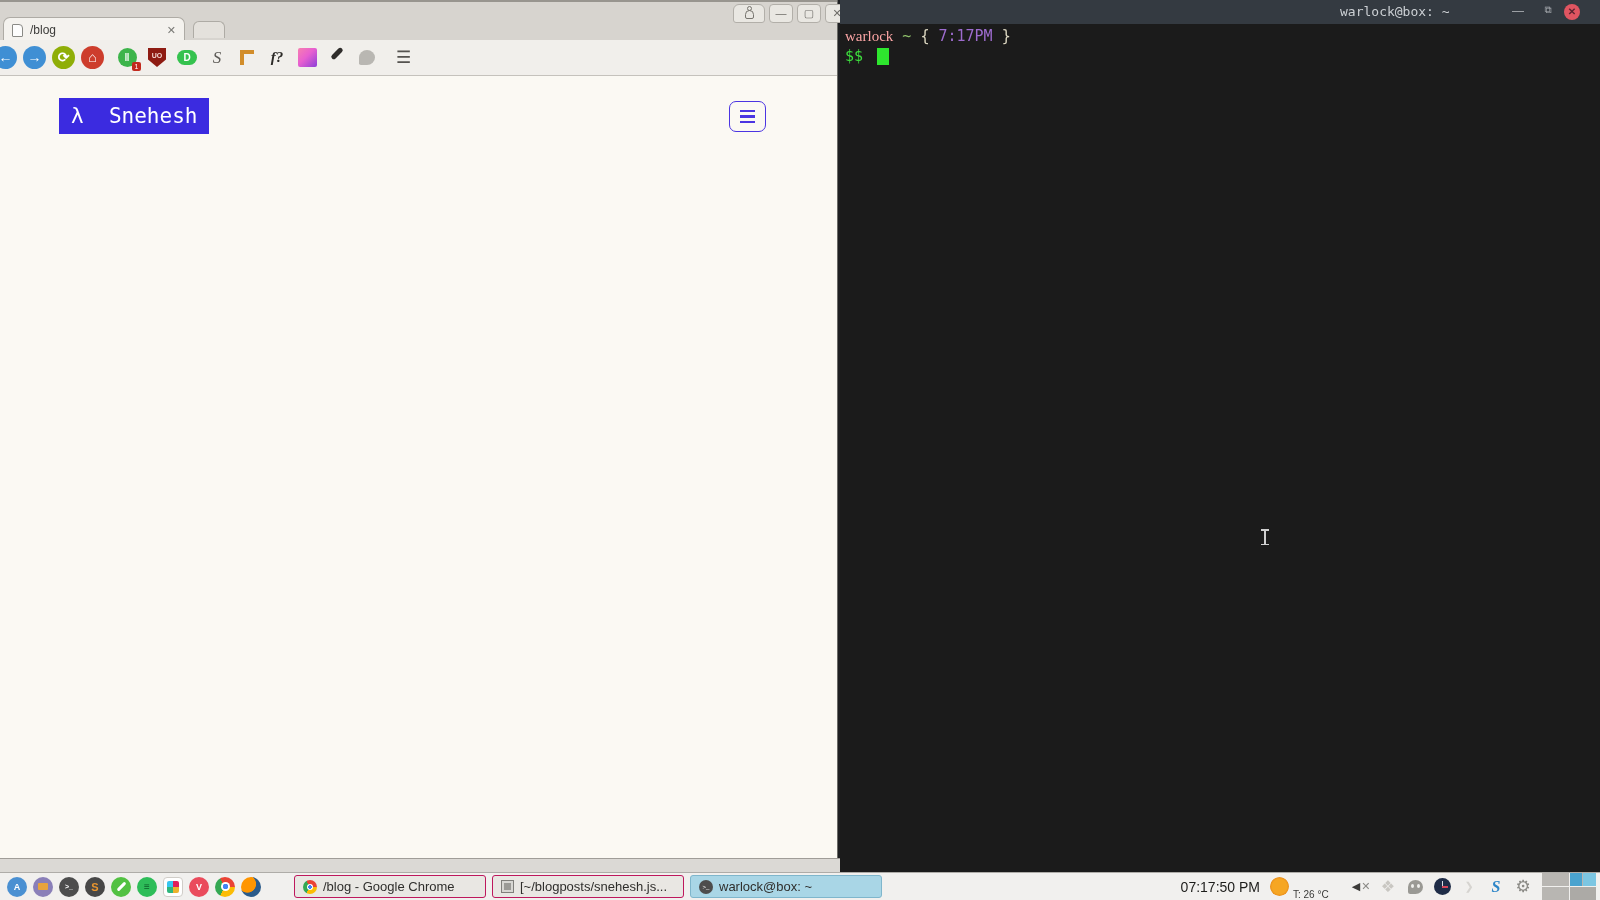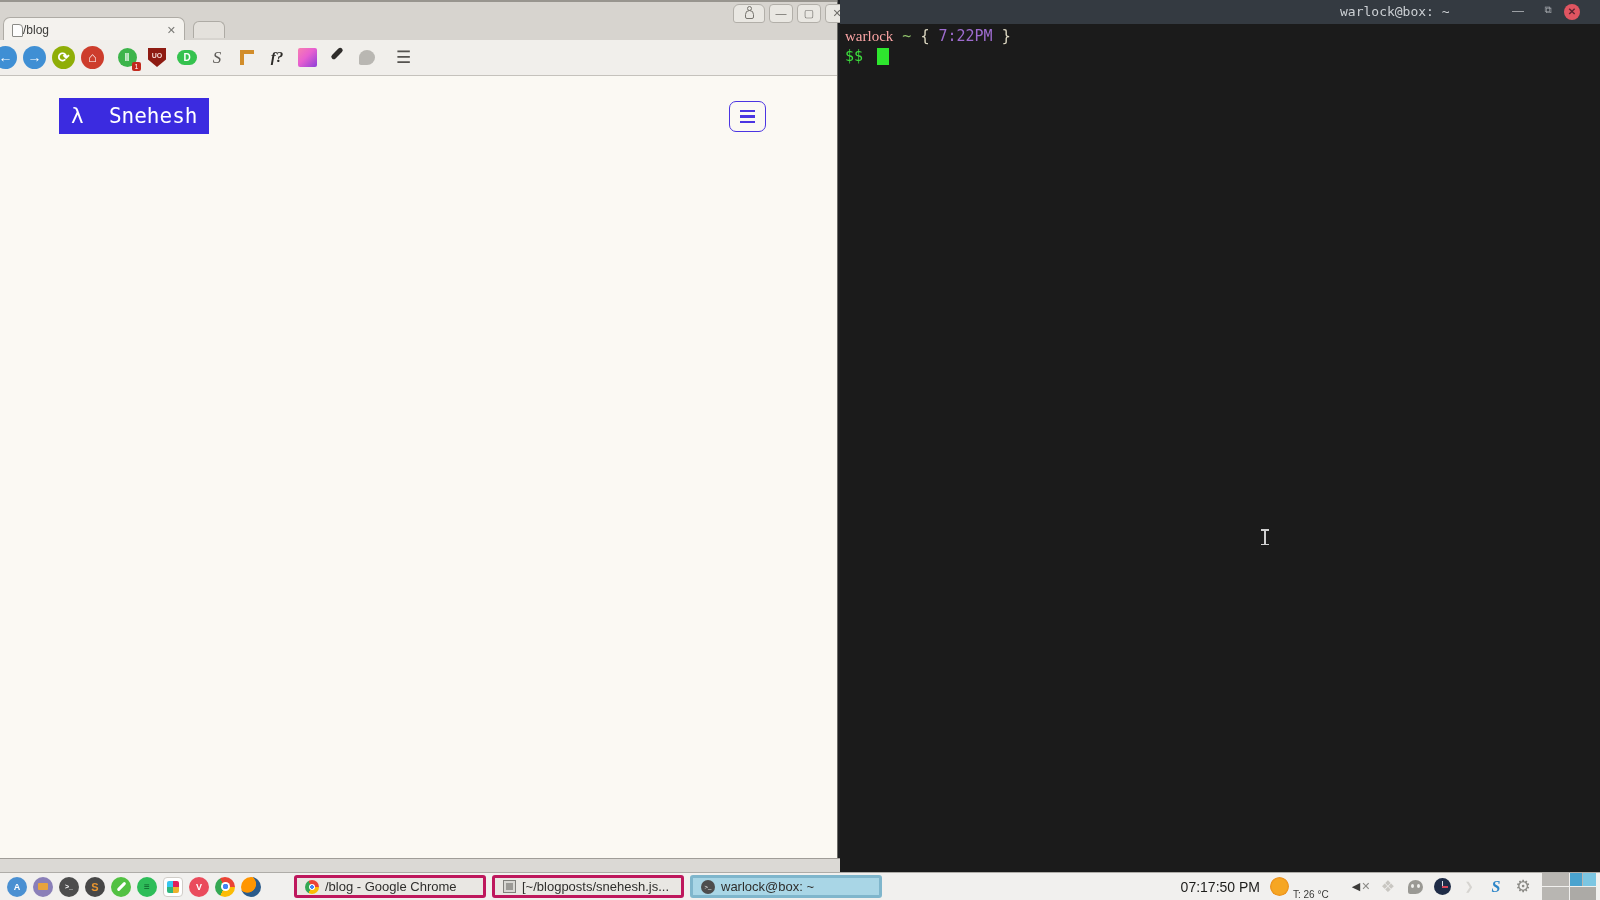--- a/index.html
+++ b/index.html
@@ -7,21 +7,21 @@
               font-family:"Liberation Sans", sans-serif; }
   #desktop { position:relative; width:1600px; height:900px; }
 
   
   #chrome { position:absolute; left:0; top:0; width:838px; height:858px;
             background:#fbf9f3; border-right:1px solid #6b6b67; }
   #tabstrip { position:absolute; left:0; top:0; width:100%; height:40px;
               background:#d7d4cf; border-top:2px solid #98958f; }
   #tab { position:absolute; left:3px; top:15px; width:182px; height:25px;
          background:#f4f2ee; border:1px solid #aeaba5; border-bottom:none;
-         border-radius:7px 7px 0 0; display:flex; align-items:center; padding:0 8px; }
+         border-radius:7px 7px 0 0; display:flex; align-items:center; padding:0 8px; gap:7px; }
   .favicon { width:11px; height:13px; background:#fdfdfd; border:1px solid #8a8a86;
              border-radius:1px 4px 1px 1px; flex:0 0 auto; }
   #tab .title { font-size:12px; color:#3c3c3a; flex:1; }
   #tab .close { font-size:11px; color:#7a7a76; cursor:default; }
   #newtab { position:absolute; left:193px; top:19px; width:32px; height:17px;
             background:#e4e1dc; border:1px solid #aeaba5; border-bottom:none;
             border-radius:6px 6px 0 0; }
   #winctl { position:absolute; right:0; top:2px; display:flex; gap:4px; }
   .wbtn { width:24px; height:19px; border:1px solid #b2afa9; border-radius:4px;
           background:#e9e7e2; color:#6e6c68; font-size:11px; line-height:17px;
@@ -132,21 +132,21 @@
   .l-spotify { background:#2ebd59; color:#0d5c28; font-size:10px; }
   .l-slack { border-radius:4px; background:#fff; border:1px solid #d0cdc8; }
   .l-slack i { display:block; width:12px; height:12px; border-radius:2px;
                background:conic-gradient(#e01e5a 0 25%, #ecb22c 0 50%, #2eb67d 0 75%, #36c5f0 0); }
   .l-vivaldi { background:#ea4b5c; }
   .l-chrome { background:conic-gradient(from -30deg,#ea4335 0 120deg,#fbbc05 0 240deg,#34a853 0 360deg); }
   .l-chrome::after { content:""; width:9px; height:9px; border-radius:50%;
         background:radial-gradient(circle,#4285f4 0 42%,#fff 46% 100%); }
   .l-firefox { background:radial-gradient(circle at 32% 35%,#ff9500 0 44%,#2b5b8a 48% 100%); }
 
-  .taskwin { height:23px; border:3px solid #be185d; border-radius:3px; background:#e9e7e3;
+  .taskwin { height:23px; border:1px solid #be185d; border-radius:3px; background:#e9e7e3;
              display:flex; align-items:center; gap:6px; padding:0 8px; width:192px;
              margin-left:6px; font-size:13px; color:#2f2e2c; overflow:hidden; white-space:nowrap; }
   .taskwin.active { background:#a9d6e6; border-color:#7fb6cc; }
   .mini { flex:0 0 auto; }
   .mini.chrome { width:14px; height:14px; border-radius:50%;
         background:conic-gradient(from -30deg,#ea4335 0 120deg,#fbbc05 0 240deg,#34a853 0 360deg);
         position:relative; }
   .mini.chrome::after { content:""; position:absolute; left:4px; top:4px; width:6px; height:6px;
         border-radius:50%; background:radial-gradient(circle,#4285f4 0 40%,#fff 44% 100%); }
   .mini.editor { width:13px; height:13px; background:#9b9a96; border:1px solid #807f7b;
@@ -259,21 +259,21 @@
       <span id="termtitle">warlock@box: ~</span>
       <span id="term-min" class="tbtn">—</span>
       <span id="term-max" class="tbtn">⧉</span>
       <span id="term-close">✕</span>
     </div>
     <div id="termbody">
       <div>
         <span class="c-user">warlock</span>
         <span class="c-tilde">~</span>
         <span class="c-brace">{</span>
-        <span class="c-time">7:22PM</span>
+        <span class="c-time">7:17PM</span>
         <span class="c-brace">}</span>
       </div>
       <div>
         <span class="c-dollar">$$</span><span id="cursor"></span>
       </div>
     </div>
     <div id="ibeam"></div>
   </section>
 
   <div id="taskbar">

